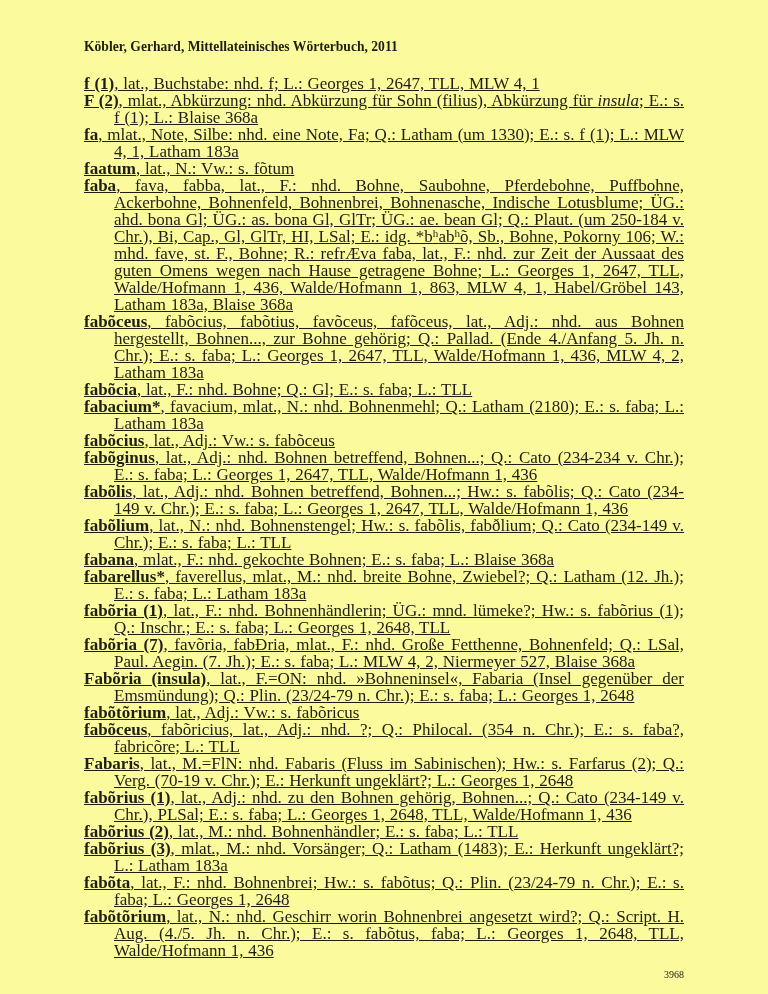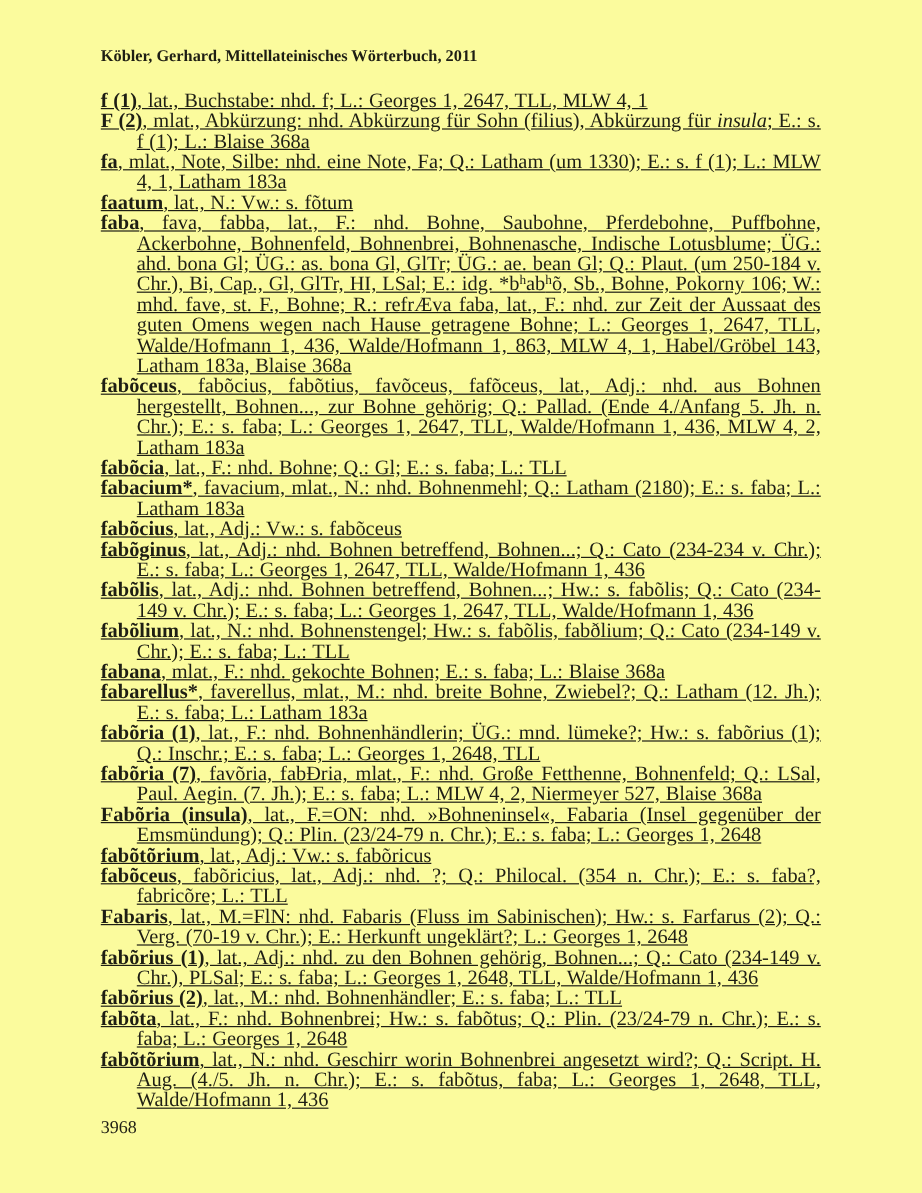--- a/index.html
+++ b/index.html
@@ -36,22 +36,22 @@
   }
   .b { font-weight: bold; }
   .i { font-style: italic; }
   .sup {
     font-size: 0.65em;
     position: relative;
     top: -0.45em;
     line-height: 0;
   }
   .pagenum {
-    text-align: left;
-    font-size: 15px;
+    text-align: right;
+    font-size: 10px;
     line-height: 17px;
     margin-top: 7px;
   }
 </style>
 </head>
 <body style="background: rgb(251, 251, 157);">
 
 <div class="page" style="color: rgb(30, 30, 20);">
   <p class="title">Köbler, Gerhard, Mittellateinisches Wörterbuch, 2011</p>
   <div class="entries" id="entries">
@@ -70,17 +70,18 @@
       <p class="entry"><span class="b">fabana</span><span>, mlat., F.: nhd. gekochte Bohnen; E.: s. faba; L.: Blaise 368a</span></p>
       <p class="entry"><span class="b">fabarellus*</span><span>, faverellus, mlat., M.: nhd. breite Bohne, Zwiebel?; Q.: Latham (12. Jh.); E.: s. faba; L.: Latham 183a</span></p>
       <p class="entry"><span class="b">fabõria (1)</span><span>, lat., F.: nhd. Bohnenhändlerin; ÜG.: mnd. lümeke?; Hw.: s. fabõrius (1); Q.: Inschr.; E.: s. faba; L.: Georges 1, 2648, TLL</span></p>
       <p class="entry"><span class="b">fabõria (7)</span><span>, favõria, fabÐria, mlat., F.: nhd. Große Fetthenne, Bohnenfeld; Q.: LSal, Paul. Aegin. (7. Jh.); E.: s. faba; L.: MLW 4, 2, Niermeyer 527, Blaise 368a</span></p>
       <p class="entry"><span class="b">Fabõria (insula)</span><span>, lat., F.=ON: nhd. »Bohneninsel«, Fabaria (Insel gegenüber der Emsmündung); Q.: Plin. (23/24-79 n. Chr.); E.: s. faba; L.: Georges 1, 2648</span></p>
       <p class="entry"><span class="b">fabõtõrium</span><span>, lat., Adj.: Vw.: s. fabõricus</span></p>
       <p class="entry"><span class="b">fabõceus</span><span>, fabõricius, lat., Adj.: nhd. ?; Q.: Philocal. (354 n. Chr.); E.: s. faba?, fabricõre; L.: TLL</span></p>
       <p class="entry"><span class="b">Fabaris</span><span>, lat., M.=FlN: nhd. Fabaris (Fluss im Sabinischen); Hw.: s. Farfarus (2); Q.: Verg. (70-19 v. Chr.); E.: Herkunft ungeklärt?; L.: Georges 1, 2648</span></p>
       <p class="entry"><span class="b">fabõrius (1)</span><span>, lat., Adj.: nhd. zu den Bohnen gehörig, Bohnen...; Q.: Cato (234-149 v. Chr.), PLSal; E.: s. faba; L.: Georges 1, 2648, TLL, Walde/Hofmann 1, 436</span></p>
       <p class="entry"><span class="b">fabõrius (2)</span><span>, lat., M.: nhd. Bohnenhändler; E.: s. faba; L.: TLL</span></p>
+      <p class="entry"><span class="b">fabõrius (3)</span><span>, mlat., M.: nhd. Vorsänger; Q.: Latham (1483); E.: Herkunft ungeklärt?; L.: Latham 183a</span></p>
       <p class="entry"><span class="b">fabõta</span><span>, lat., F.: nhd. Bohnenbrei; Hw.: s. fabõtus; Q.: Plin. (23/24-79 n. Chr.); E.: s. faba; L.: Georges 1, 2648</span></p>
       <p class="entry"><span class="b">fabõtõrium</span><span>, lat., N.: nhd. Geschirr worin Bohnenbrei angesetzt wird?; Q.: Script. H. Aug. (4./5. Jh. n. Chr.); E.: s. fabõtus, faba; L.: Georges 1, 2648, TLL, Walde/Hofmann 1, 436</span></p>
     </div>
   <div class="pagenum">3968</div>
 </div>
 
 </body></html>

